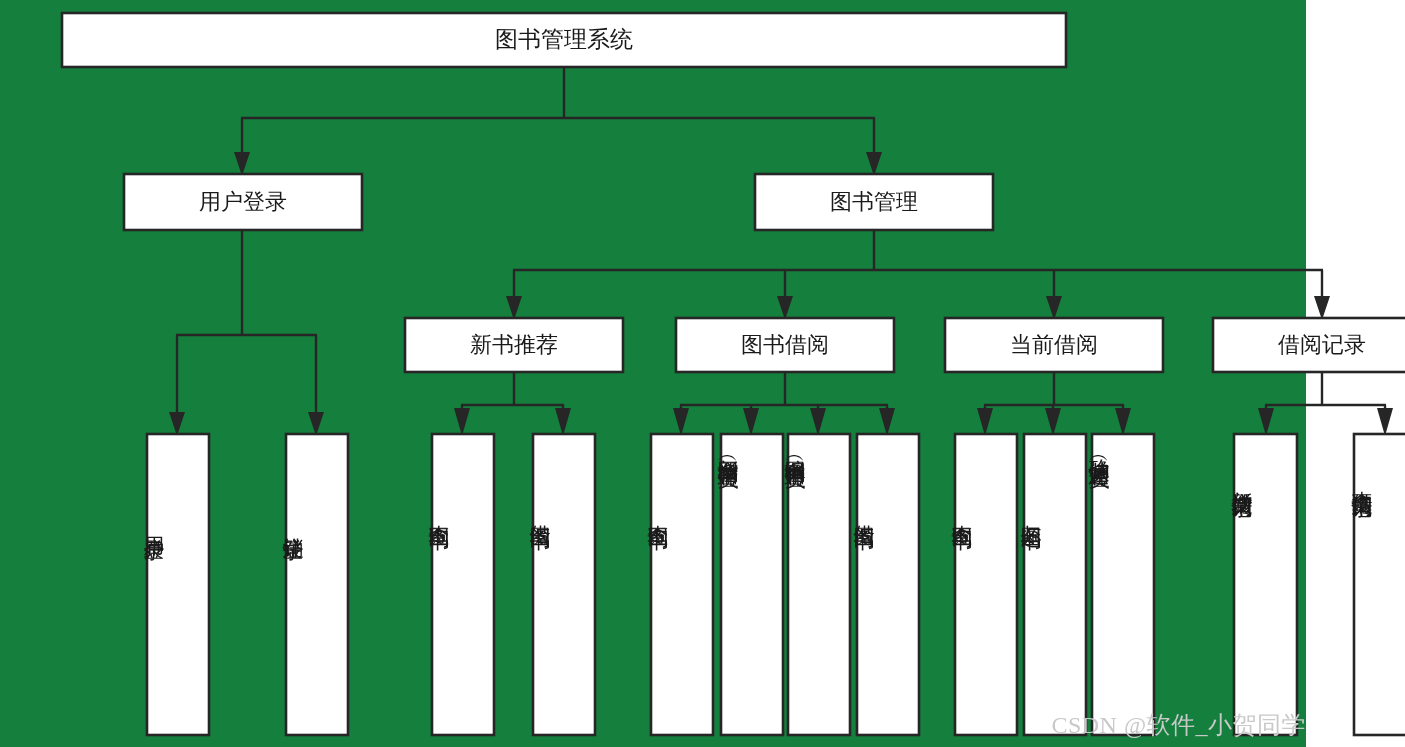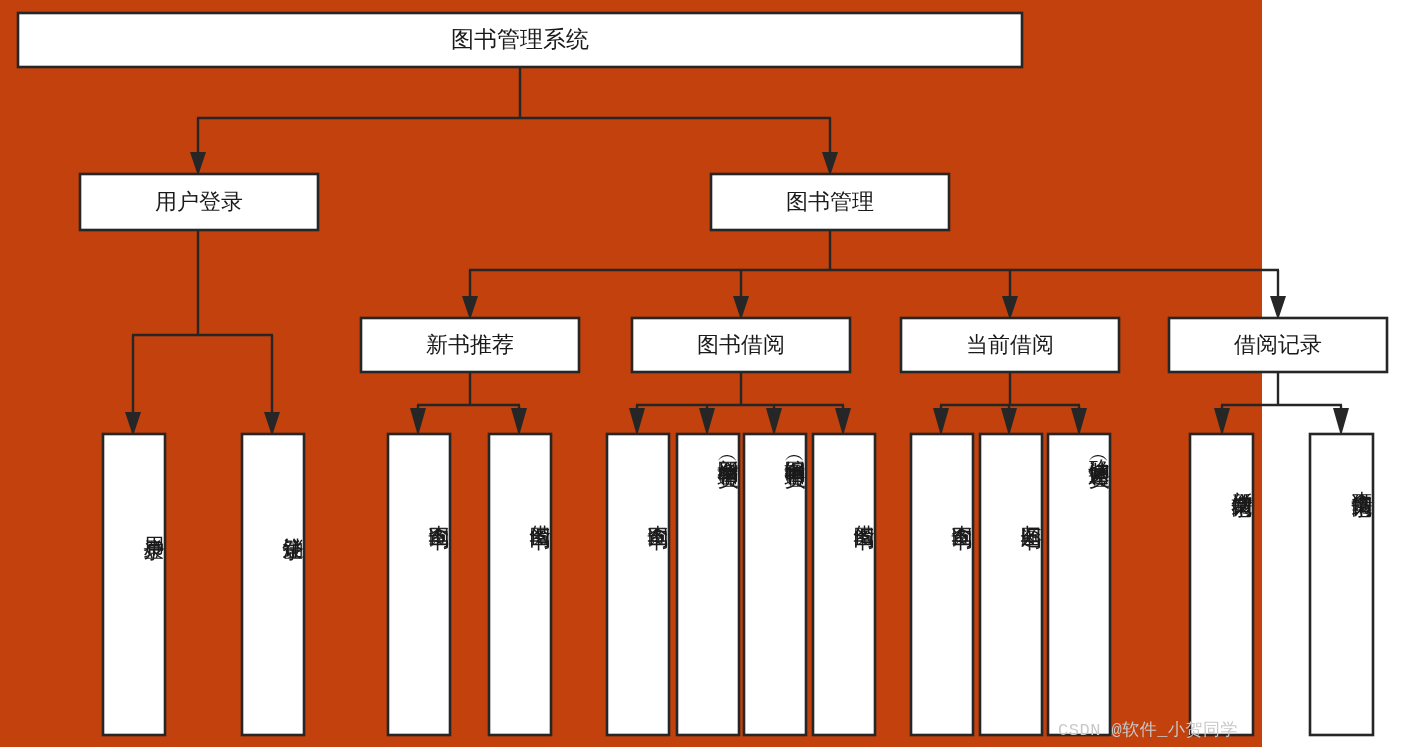--- a/index.html
+++ b/index.html
@@ -10,21 +10,22 @@
   body {
     width: 1405px;
     height: 747px;
     overflow: hidden;
     font-family: "Liberation Sans", "DejaVu Sans", sans-serif;
   }
   #diagram-root {
     position: relative;
     width: 1262px;
     height: 747px;
-    background: #c2410c;
+    background: #15803d;
+    padding-left: 44px;
   }
   svg.diagram {
     display: block;
     width: 1405px;
     height: 747px;
   }
   .node-box {
     fill: #ffffff;
     stroke: #262626;
     stroke-width: 2.6;
@@ -58,24 +59,24 @@
     font-size: 21px;
     line-height: 1.06;
     letter-spacing: 1.5px;
     color: #1a1a1a;
     white-space: nowrap;
     pointer-events: none;
     text-align: center;
   }
   .watermark {
     position: absolute;
-    right: 24px;
+    right: 0;
     bottom: 6px;
-    font-family: Liberation Mono, monospace;
-    font-size: 17px;
+    font-family: Liberation Serif, serif;
+    font-size: 24px;
     color: #c9c9c9;
     letter-spacing: 0.5px;
     white-space: nowrap;
   }
 </style>
 </head>
 <body>
 
 <div id="diagram-root">
 

